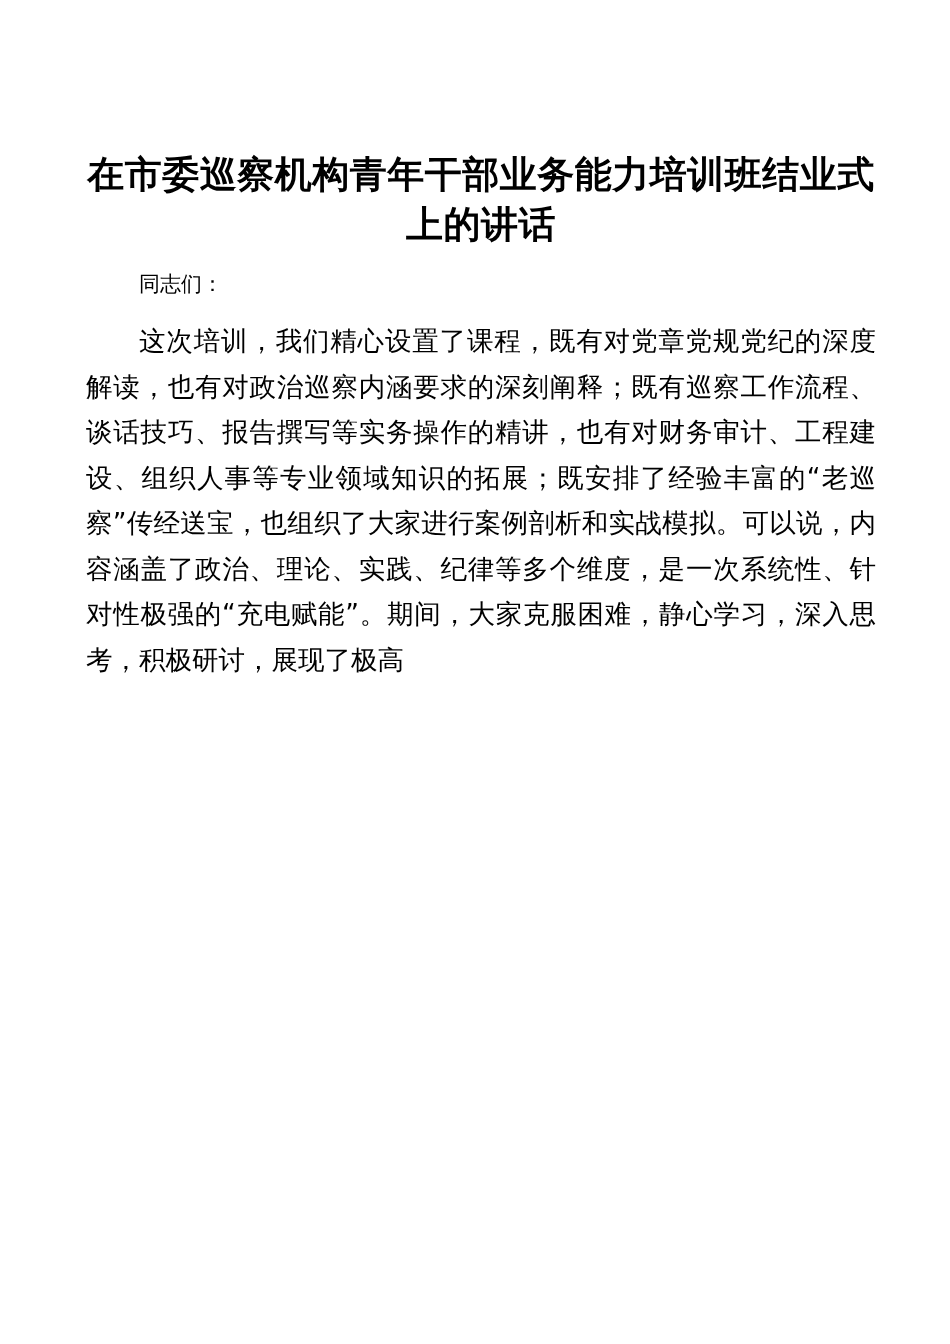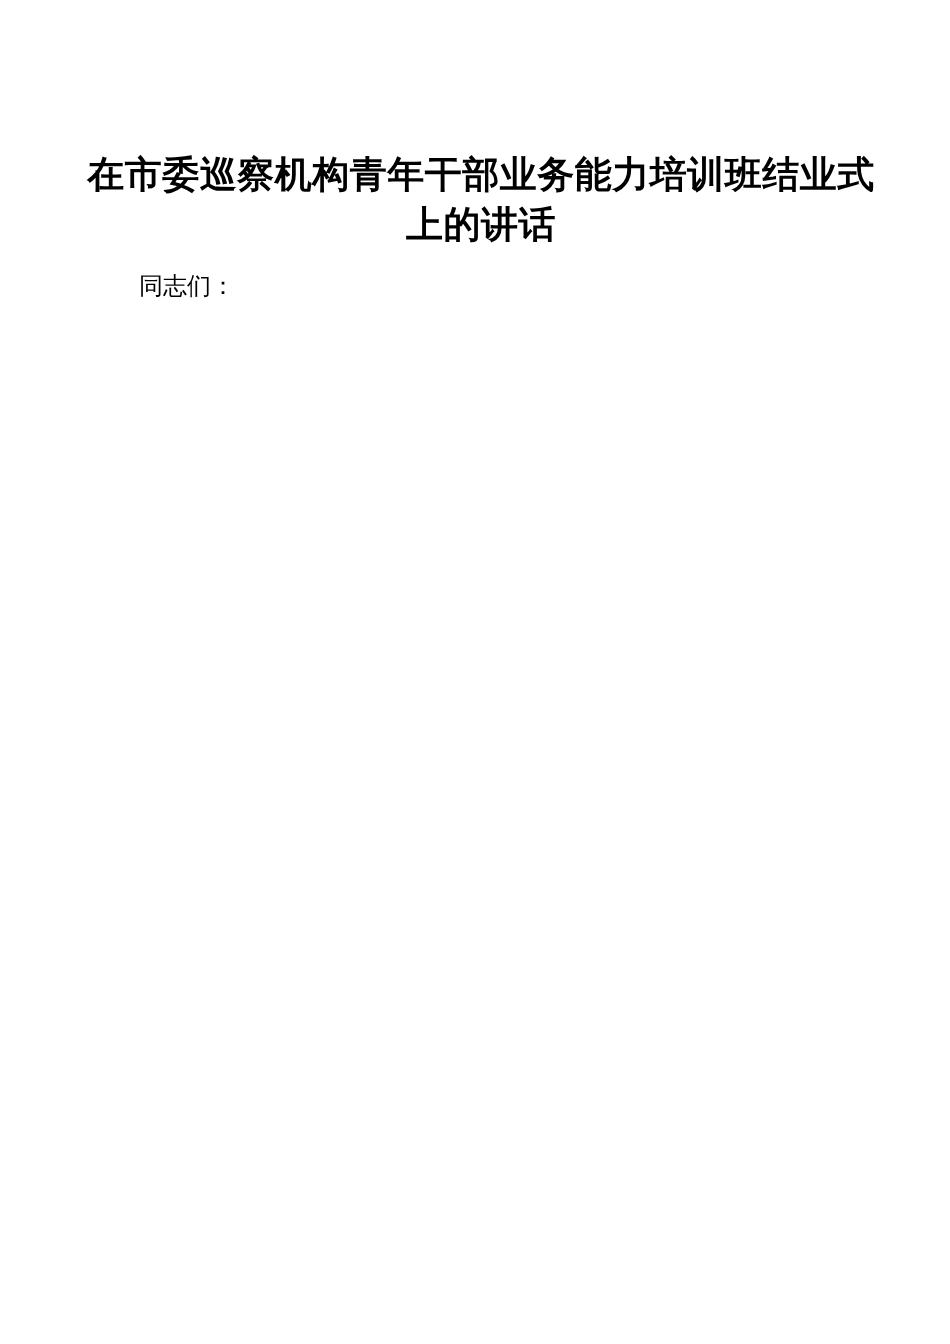--- a/index.html
+++ b/index.html
@@ -24,21 +24,21 @@
   .doc-title {
     font-size: 37px;
     font-weight: bold;
     line-height: 1.35;
     text-align: center;
     letter-spacing: 0.5px;
     margin: 0 0 16px 0;
     font-family: "DejaVu Sans", "Liberation Sans", sans-serif;
   }
   .salutation {
-    font-size: 24px;
+    font-size: 21px;
     line-height: 1.72;
     margin: 0 0 16px 0;
     text-indent: 53px;
     font-family: "DejaVu Sans", "Liberation Sans", sans-serif;
   }
   .para {
     font-size: 26.5px;
     line-height: 1.72;
     margin: 0;
     text-indent: 53px;
@@ -49,13 +49,14 @@
   .para + .para {
     margin-top: 4px;
   }
 </style>
 </head>
 <body>
 
 <div class="page">
   <h1 class="doc-title">在市委巡察机构青年干部业务能力培训班结业式上的讲话</h1>
   <p class="salutation">同志们：</p>
+  <p class="para">这次培训，我们精心设置了课程，既有对党章党规党纪的深度解读，也有对政治巡察内涵要求的深刻阐释；既有巡察工作流程、谈话技巧、报告撰写等实务操作的精讲，也有对财务审计、工程建设、组织人事等专业领域知识的拓展；既安排了经验丰富的“老巡察”传经送宝，也组织了大家进行案例剖析和实战模拟。可以说，内容涵盖了政治、理论、实践、纪律等多个维度，是一次系统性、针对性极强的“充电赋能”。期间，大家克服困难，静心学习，深入思考，积极研讨，展现了极高</p>
 </div>
 
 </body></html>

